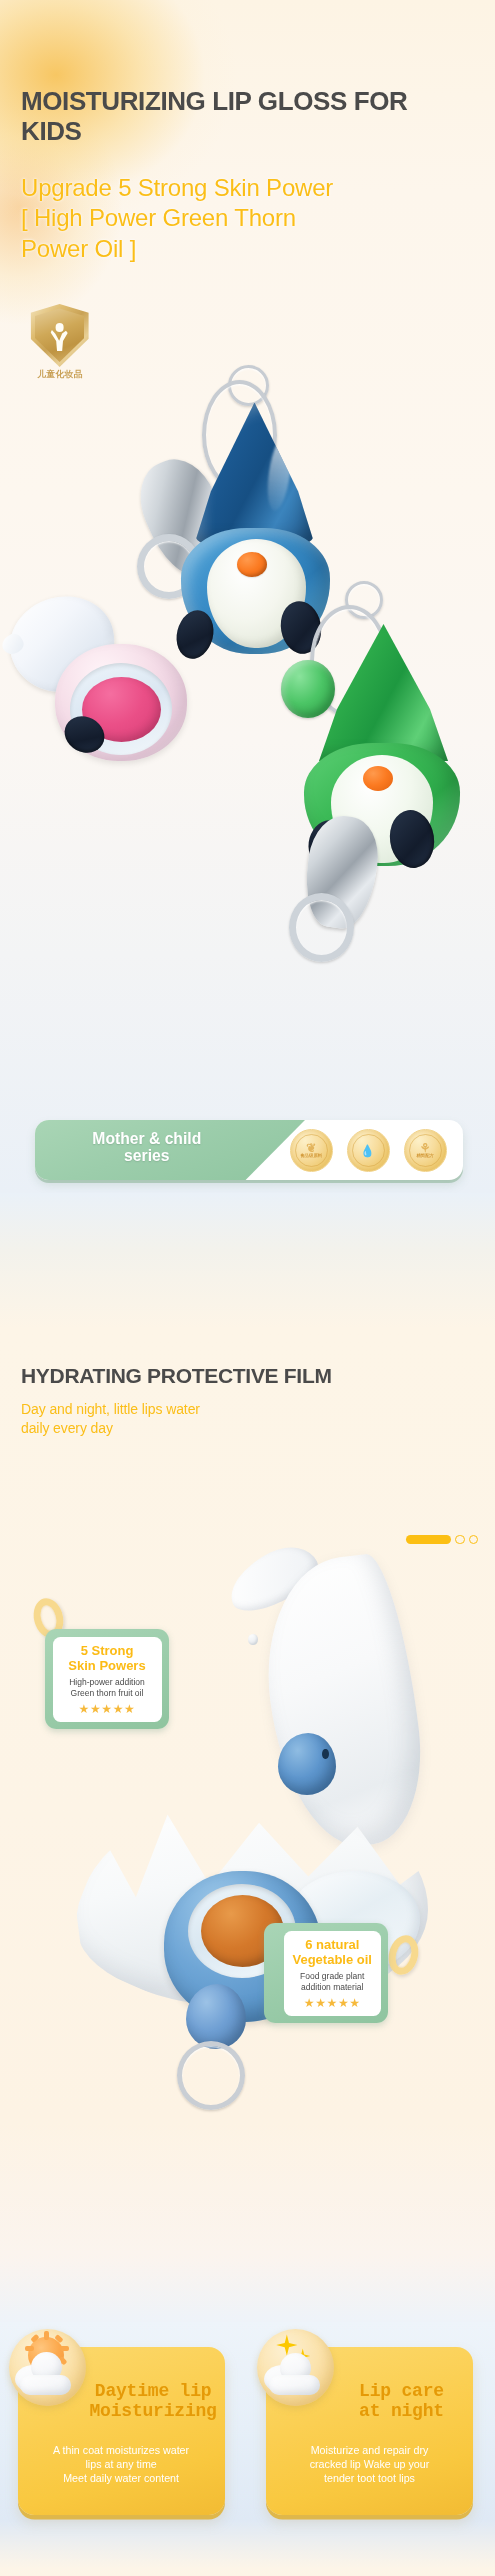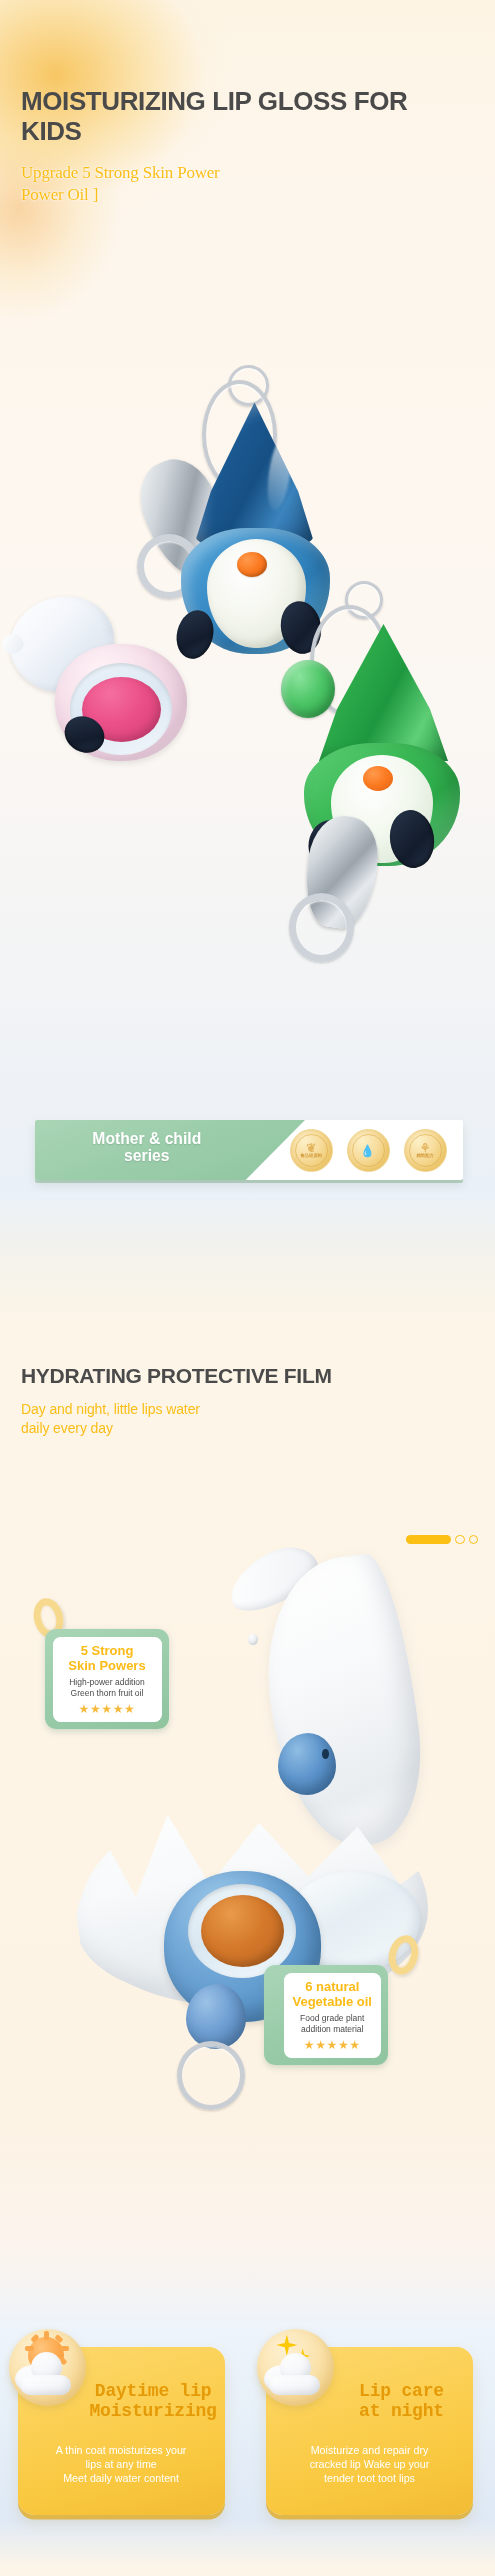--- a/index.html
+++ b/index.html
@@ -19,25 +19,24 @@
       radial-gradient(ellipse 138px 157px at 19px 207px, rgba(246,183,98,0.55) 0%, rgba(250,214,140,0.25) 45%, rgba(253,246,233,0) 75%),
       linear-gradient(180deg, #fdf4e4 0%, #fdf6ec 16%, #fdf7ef 42%, #fbf7f3 62%, #f3f4f5 80%, #eaf0f7 100%);
     overflow:hidden;
   }
   .title1 {
     position:absolute; left:21px; top:87px; width:452px;
     font-size:26px; font-weight:bold; line-height:1.14;
     color:#4a4a4a; letter-spacing:-0.4px;
   }
   .sub1 {
-    position:absolute; left:21px; top:162px; width:439px;
-    font-size:17px; line-height:1.27; color:#fbbe18;
+    position:absolute; left:21px; top:173px; width:439px;
+    font-size:24px; line-height:1.27; color:#fbbe18;
     text-shadow:0 0 1.9px rgba(255,255,255,0.9), 0 0 3.8px rgba(255,255,255,0.7);
     letter-spacing:-0.2px;
-    font-family:Liberation Serif, serif;
   }
 
   
   .badge {
     position:absolute; left:25px; top:304px; width:70px; height:82px;
   }
   .shield {
     position:absolute; left:5.6px; top:0; width:58px; height:63px;
   }
   .shield-bg {
@@ -173,21 +172,21 @@
   }
   .nose-g {
     position:absolute; left:92px; top:157px; width:30px; height:25px;
     background:radial-gradient(ellipse at 34% 30%, #ff9a4d 0%,#fb7a21 48%,#e2620f 100%);
     border-radius:50%;
   }
 
   
   .banner {
     position:absolute; left:35px; top:1120px; width:428px; height:60px;
-    border-radius:2px;
+    border-radius:14px;
     background:#ffffff;
     box-shadow:0 3.1px 0 rgba(138,179,150,0.55), 0 5px 10px rgba(110,150,125,0.2);
     overflow:hidden;
   }
   .banner-green {
     position:absolute; left:0; top:0; width:270px; height:60px;
     background:linear-gradient(160deg,#a9d5b5 0%,#9ccdab 45%,#8fc5a0 100%);
     clip-path:polygon(0 0, 100% 0, 78% 100%, 0 100%);
   }
   .banner-txt {
@@ -382,23 +381,33 @@
 </style>
 </head>
 <body>
 
 <div class="sec1">
 
   <div class="title1">MOISTURIZING LIP GLOSS FOR KIDS</div>
 
   <div class="sub1">
     <div>Upgrade 5 Strong Skin Power</div>
+    <div>[ High Power Green Thorn</div>
     <div>Power Oil ]</div>
   </div>
 
+  <div class="badge">
+    <div class="shield">
+      <div class="shield-bg"></div>
+      <div class="shield-in"></div>
+      <div class="shield-person"></div>
+      <div class="shield-body"></div>
+    </div>
+    <div class="badge-label">儿童化妆品</div>
+  </div>
 
   <div class="photo1">
 
     <div class="gnome-b">
       <div class="ring" style="left:70px; top:-25px; width:41px; height:41px;"></div>
       <div class="ring" style="left:44px; top:-10px; width:75px; height:110px; border-width:4.4px;"></div>
       <div class="clasp" style="left:-11.3px; top:68px; width:74px; height:118px; transform:rotate(-22deg);"></div>
       <div class="ring" style="left:-21.3px; top:144px; width:64px; height:65px; border-width:7.5px; border-color:#cdd3d9;"></div>
       <div class="hat-b">
           <div class="hat-b-shine"></div>
@@ -505,21 +514,21 @@
       </div>
       <div class="tag-desc">
         <div>High-power addition</div>
         <div>Green thorn fruit oil</div>
       </div>
       <div class="stars">★★★★★</div>
     </div>
   </div>
 
   <div class="hook" style="left:389px; top:742px; transform:rotate(14deg);"></div>
-  <div class="tagcard" style="left:264px; top:772px;padding-left:20px;">
+  <div class="tagcard" style="left:264px; top:730px;padding-left:20px;">
     <div class="tagcard-in">
       <div class="tag-title">
         <div>6 natural</div>
         <div>Vegetable oil</div>
       </div>
       <div class="tag-desc">
         <div>Food grade plant</div>
         <div>addition material</div>
       </div>
       <div class="stars">★★★★★</div>
@@ -542,21 +551,21 @@
         <div class="cloud-p" style="left:0; top:14px; width:38px; height:28px;"></div>
         <div class="cloud-p" style="left:16.3px; top:1.3px; width:31px; height:30px;"></div>
         <div class="cloud-p" style="left:5px; top:24px; width:51px; height:20px; border-radius:14px;"></div>
       </div>
     </div>
     <div class="ycard-title">
       <div>Daytime lip</div>
       <div>Moisturizing</div>
     </div>
     <div class="ycard-body">
-      <div>A thin coat moisturizes your</div>
+      <div>A thin coat moisturizes water</div>
       <div>lips at any time</div>
       <div>Meet daily water content</div>
     </div>
   </div>
 
   <div class="ycard ycard-r">
     <div class="ycirc">
       <div class="spark" style="left:19px; top:5px; width:21.3px; height:21.3px;"></div>
       <div class="spark" style="left:38px; top:19px; width:15px; height:15px;"></div>
       <div class="cloud">

